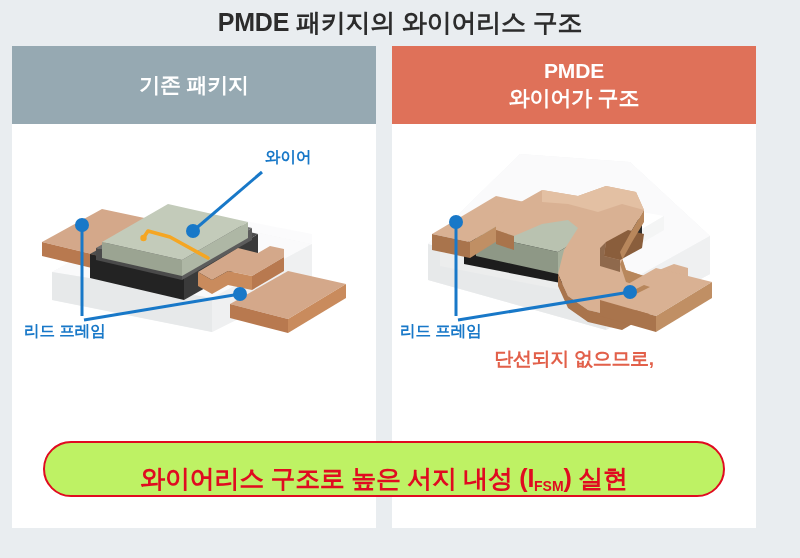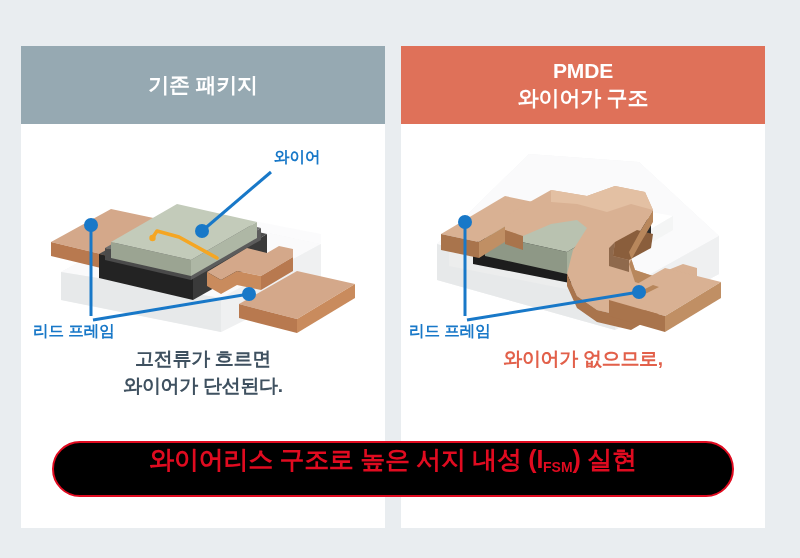--- a/index.html
+++ b/index.html
@@ -15,21 +15,21 @@
   .title {
     position:absolute; left:0; top:6px; width:800px;
     text-align:center;
     font-size:25px; font-weight:700; color:#2c2c2c;
     letter-spacing:-0.2px;
     white-space:nowrap;
   }
 
   
   .card {
-    position:absolute; left:21px; top:46px;
+    position:absolute; left:12px; top:46px;
     width:744px; height:482px;
     background:#ffffff;
   }
 
   
   .panel {
     position:absolute; top:0; width:364px; height:374px;
     background:#ffffff;
   }
   .panel.left  { left:0px; }
@@ -68,40 +68,41 @@
   }
   .caption.dark  { color:#3f5160; }
   .caption.coral { color:#e2604a; }
 
   
   .banner {
     position:absolute; left:31px; top:395px;
     width:682px; height:56px;
     border:2.5px solid #e00b20;
     border-radius:28px;
-    display:flex; align-items:flex-start; justify-content:center;
-    background:#000000;
+    display:flex; align-items:flex-end; justify-content:center;
+    background:#bef264;
   }
   .banner-text {
     font-size:25px; font-weight:700; color:#e00b20;
     letter-spacing:-0.3px; white-space:nowrap;
   }
   .banner-text sub {
     font-size:14px; font-weight:700; vertical-align:baseline;
     position:relative; top:4px; letter-spacing:0;
   }
 
   
   .cl { font-size:15.5px; font-weight:700; fill:#1878c8; font-family:"Liberation Sans","DejaVu Sans",sans-serif; }
 </style>
 </head>
 <body>
 
 <div id="root">
 
+  <div class="title">PMDE 패키지의 와이어리스 구조</div>
 
   <div class="card">
 
     <div class="panel-gap"></div>
 
     <div class="panel left">
 
       <div class="panel-header gray">
         <span>기존 패키지</span>
       </div>
@@ -167,24 +168,20 @@
           <g>
             <line x1="70" y1="101" x2="70" y2="192" stroke="#1878c8" stroke-width="3"></line>
             <circle cx="70" cy="101" r="7" fill="#1878c8"></circle>
             <line x1="228" y1="170" x2="72" y2="196" stroke="#1878c8" stroke-width="3"></line>
             <circle cx="228" cy="170" r="7" fill="#1878c8"></circle>
             <text class="cl" x="12" y="212">리드 프레임</text>
           </g>
         </svg>
       </div>
 
-      <div class="caption dark">
-        <div>고전류가 흐르면</div>
-        <div>와이어가 단선된다.</div>
-      </div>
     </div>
 
     <div class="panel right">
 
       <div class="panel-header coral">
         <span>PMDE</span>
         <span>와이어가 구조</span>
       </div>
 
       <div class="illus">
@@ -252,21 +249,21 @@
             <line x1="64" y1="98" x2="64" y2="192" stroke="#1878c8" stroke-width="3"></line>
             <circle cx="64" cy="98" r="7" fill="#1878c8"></circle>
             <line x1="238" y1="168" x2="66" y2="196" stroke="#1878c8" stroke-width="3"></line>
             <circle cx="238" cy="168" r="7" fill="#1878c8"></circle>
             <text class="cl" x="8" y="212">리드 프레임</text>
           </g>
         </svg>
       </div>
 
       <div class="caption coral">
-        <div>와이어가 없으므로,</div>
+        <div>단선되지 없으므로,</div>
       </div>
     </div>
 
     <div class="banner">
       <div class="banner-text">
         <span>와이어리스 구조로 높은 서지 내성 (I</span><sub>FSM</sub><span>) 실현</span>
       </div>
     </div>
 
   </div>

